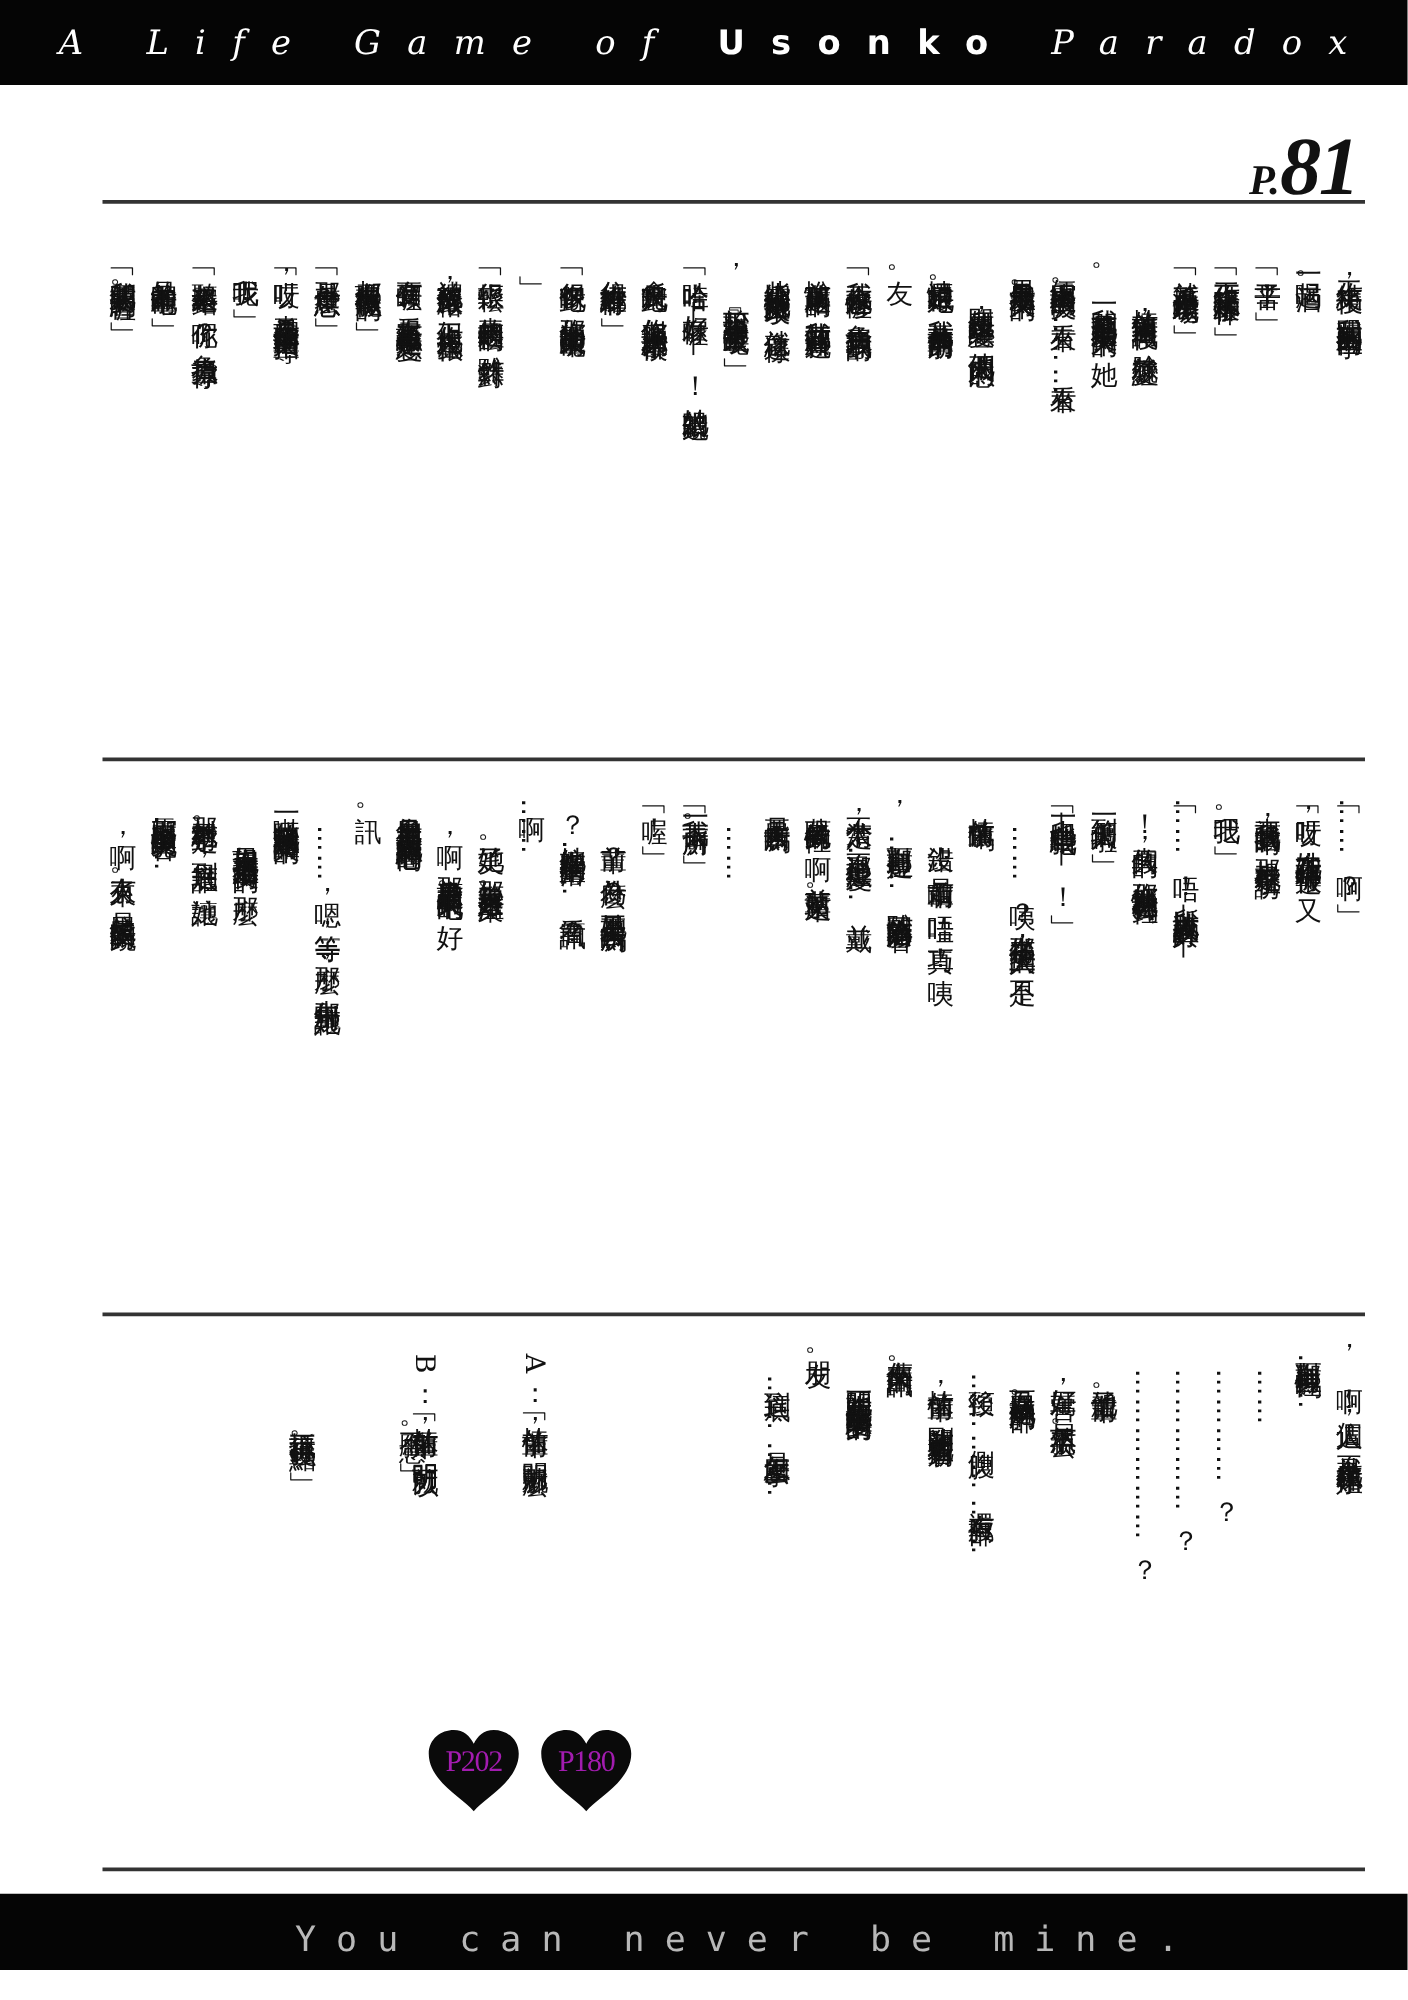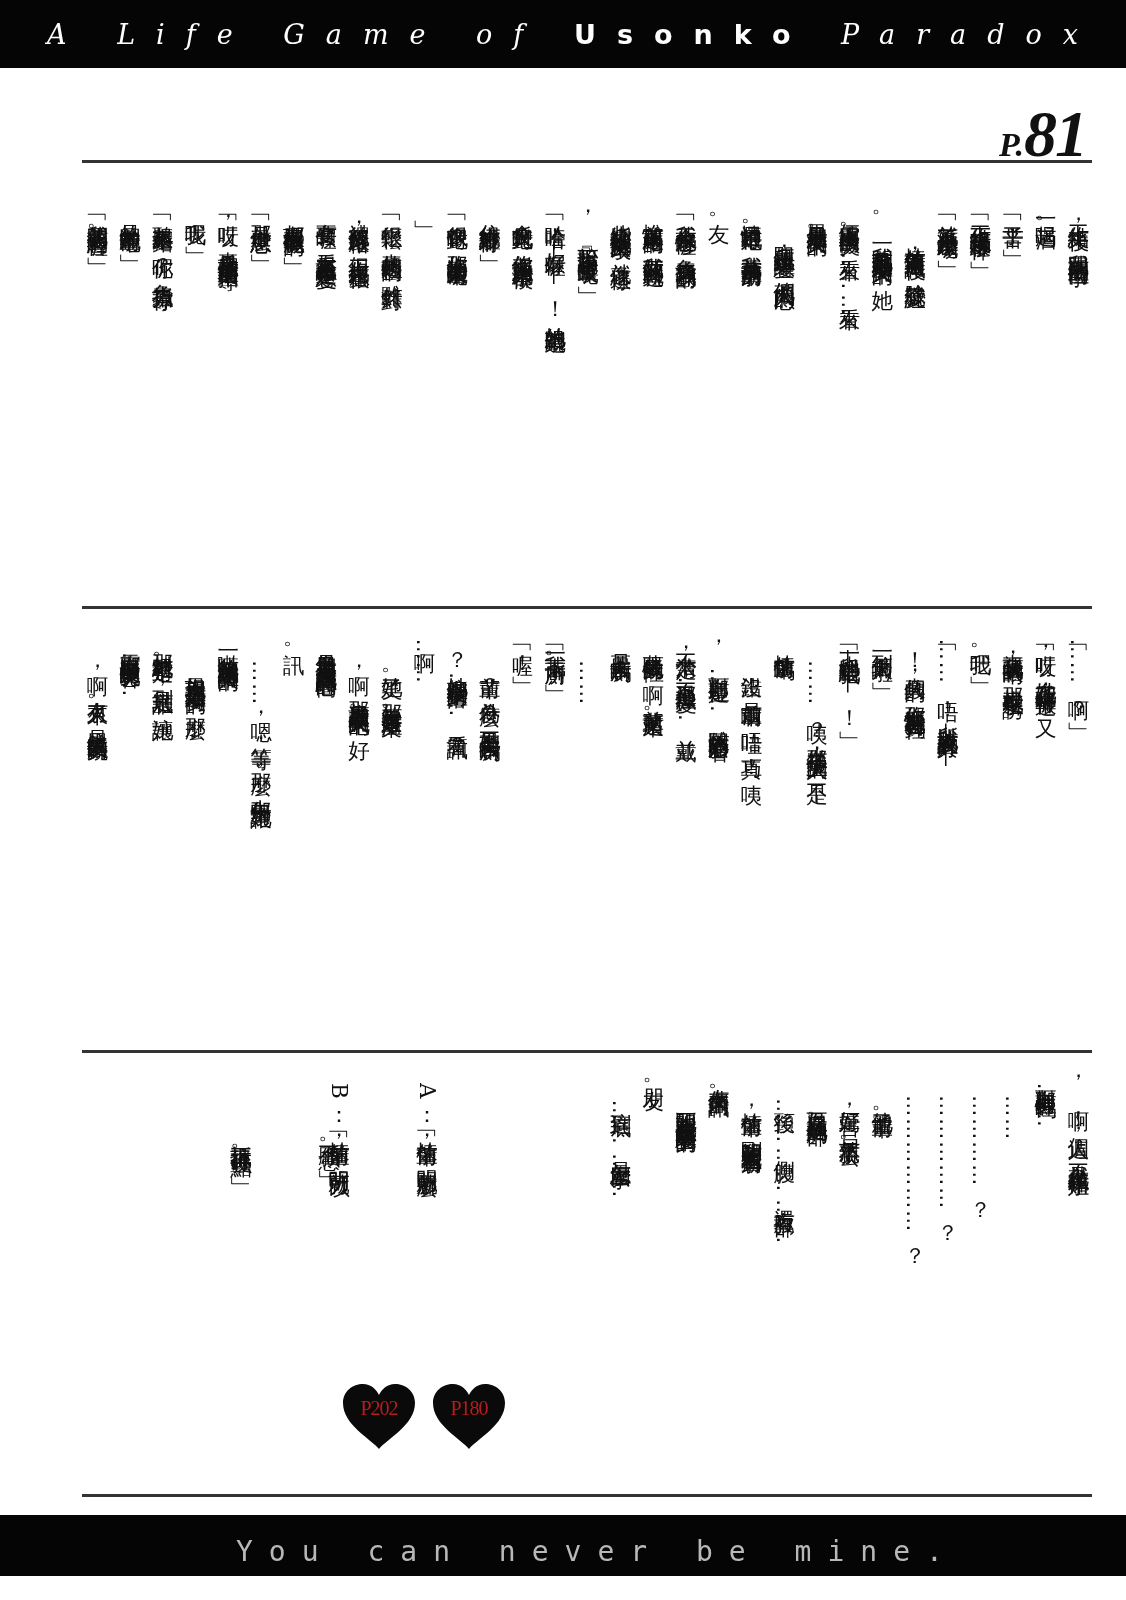--- a/index.html
+++ b/index.html
@@ -16,22 +16,22 @@
   .rule { position: absolute; left: 82px; width: 1010px; height: 3px; background: #333; }
   .section { position: absolute; left: 82px; width: 1012px;
              writing-mode: vertical-rl; font-family: "DejaVu Sans", sans-serif;
              font-size: 21.5px; line-height: 32.7px; letter-spacing: 1.5px; white-space: pre; color: #111; }
   .line { display: block; }
   .sec1 { top: 207px; height: 390px; right: 32px; left: auto; }
   .sec2 { top: 637px; height: 390px; right: 32px; left: auto; }
   .sec3 { top: 1072px; height: 410px; right: 32px; left: auto; }
   .heart { position: absolute; width: 76px; height: 68px; }
   .heart svg { position: absolute; left: 0; top: 0; }
-  .heart span { position: absolute; left: 0; top: 14px; width: 76px; text-align: center; color: #b91c1c;
-                font-family: "Liberation Serif", serif; font-size: 20px; letter-spacing: -1px; }
+  .heart span { position: absolute; left: 0; top: 14px; width: 76px; text-align: center; color: #a21caf;
+                font-family: "Liberation Serif", serif; font-size: 24px; letter-spacing: -1px; }
   .bottom-bar { position: absolute; left: 0; top: 1515px; width: 1126px; height: 61px; background: #050505; }
   .bottom-title { position: absolute; left: 236px; top: 20px; color: #b8b8b8;
                   font-family: "DejaVu Sans Mono", monospace; font-size: 28px; letter-spacing: 16px; white-space: pre; }
 </style>
 </head>
 <body>
 
 <div class="top-bar">
   <div class="top-title"><span>A Life Game of </span><b>Usonko</b><span> Paradox</span></div>
 </div>

